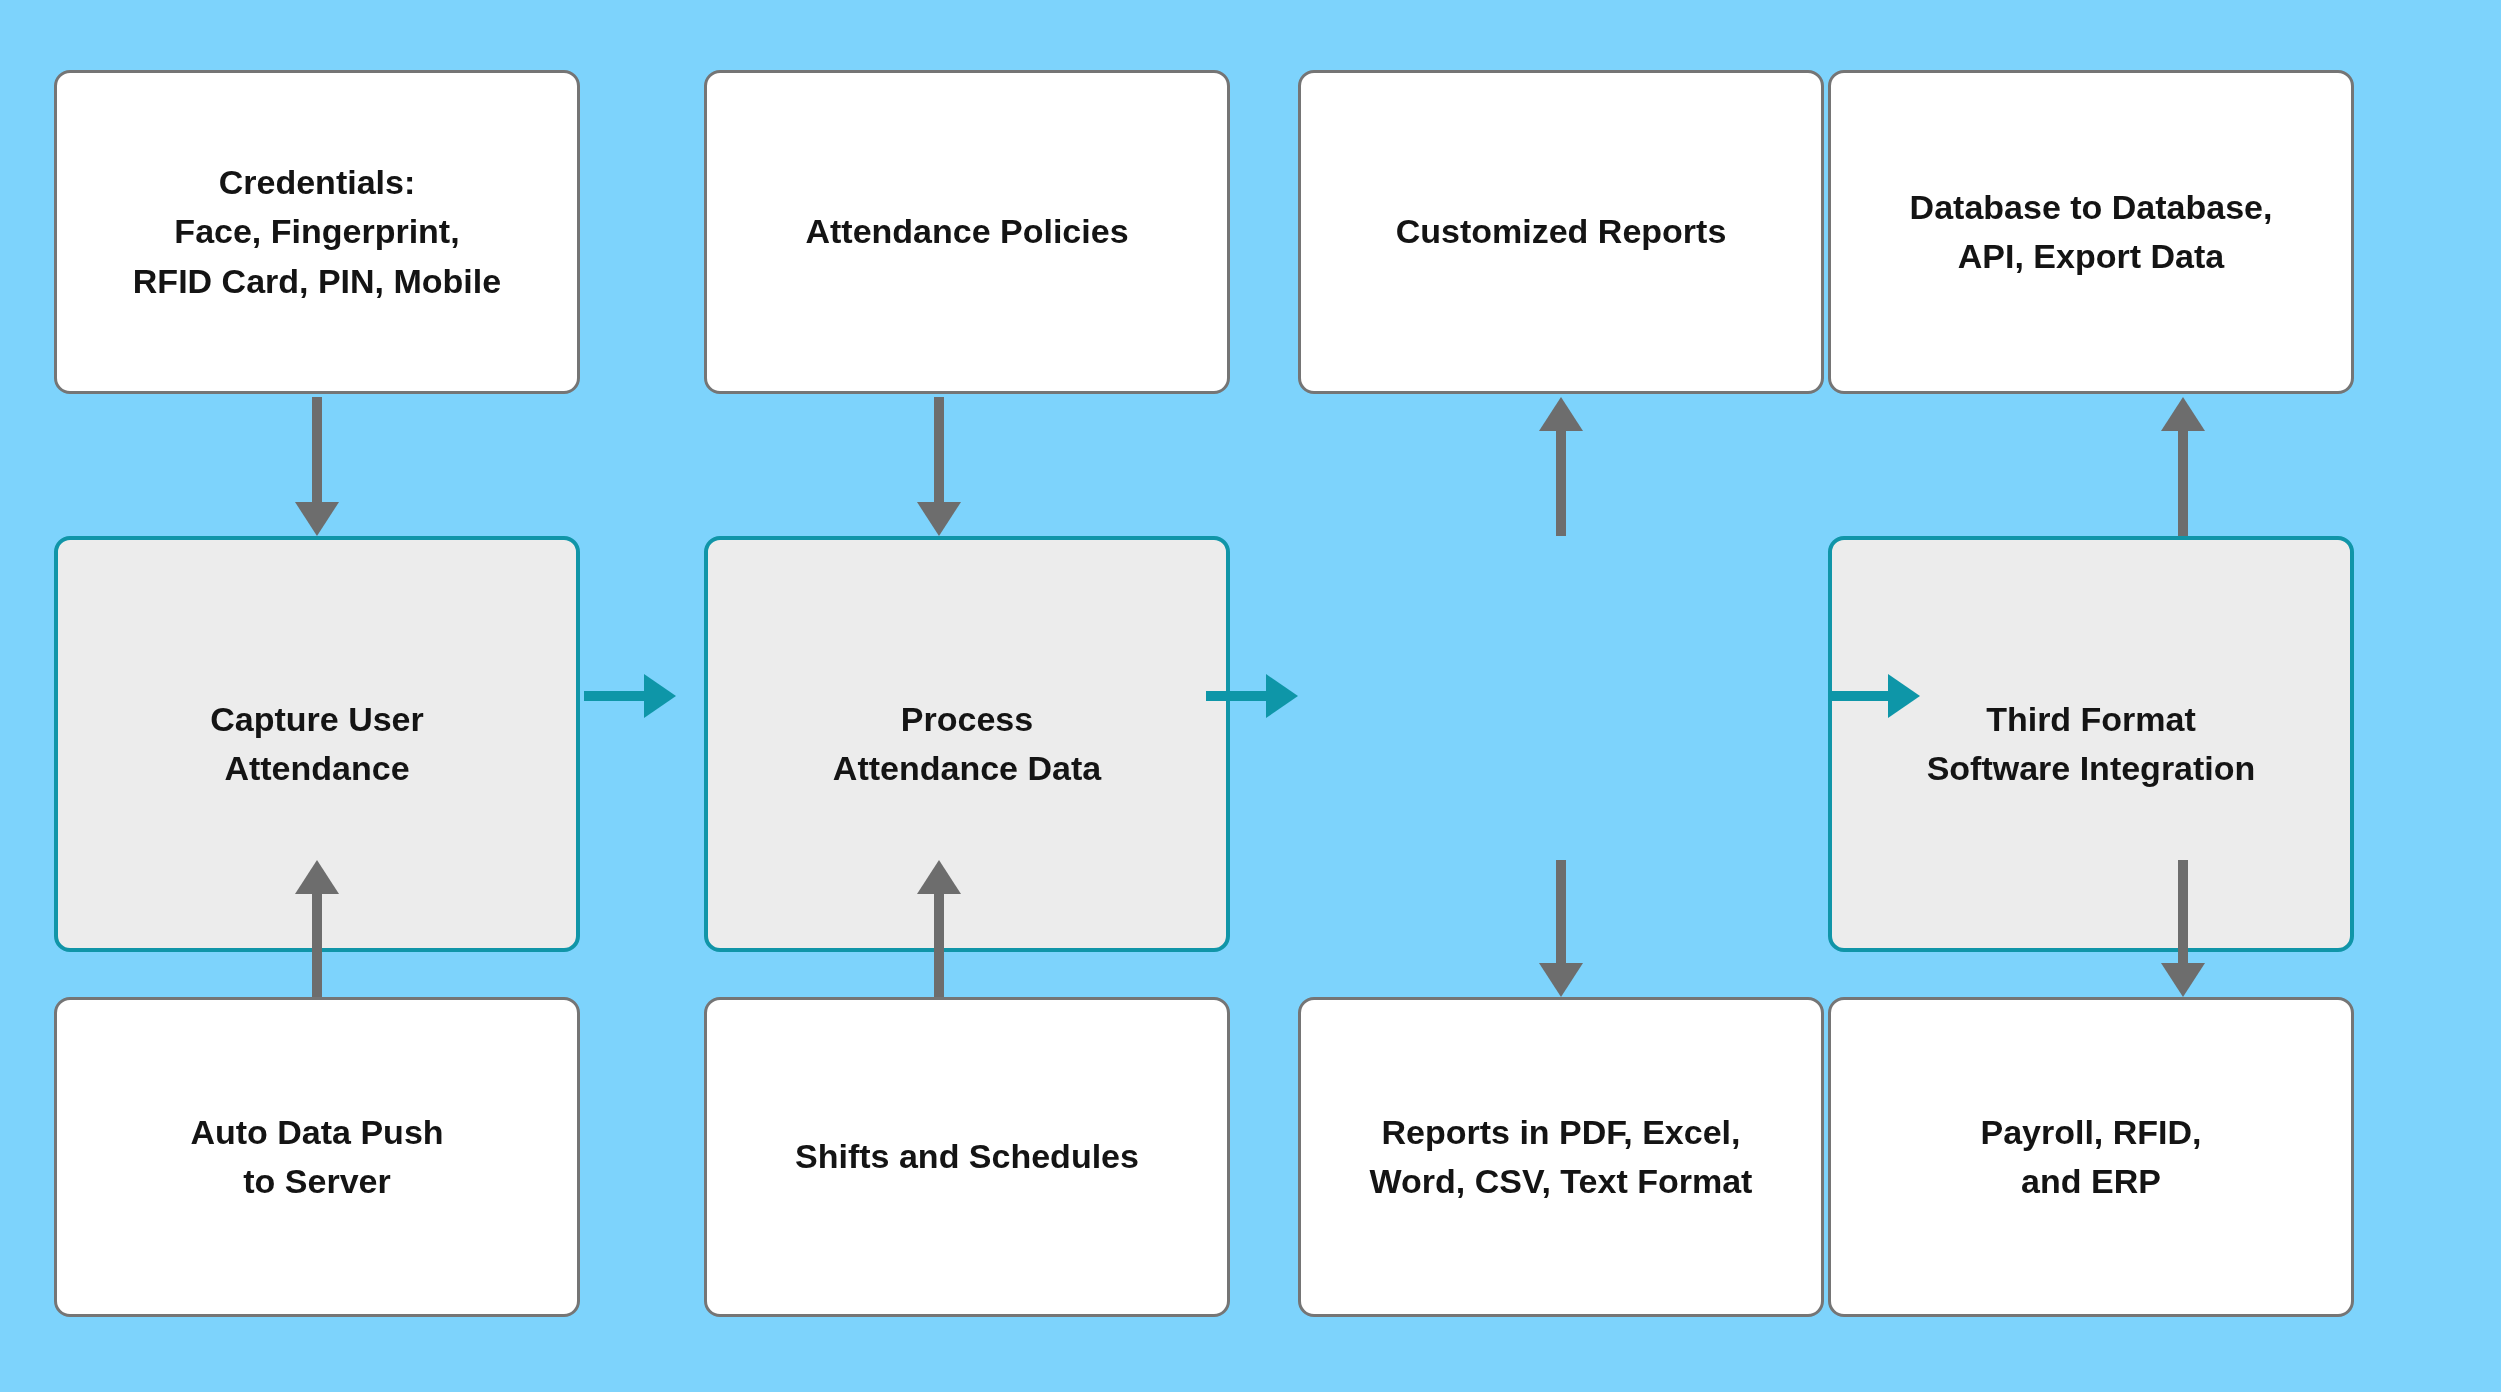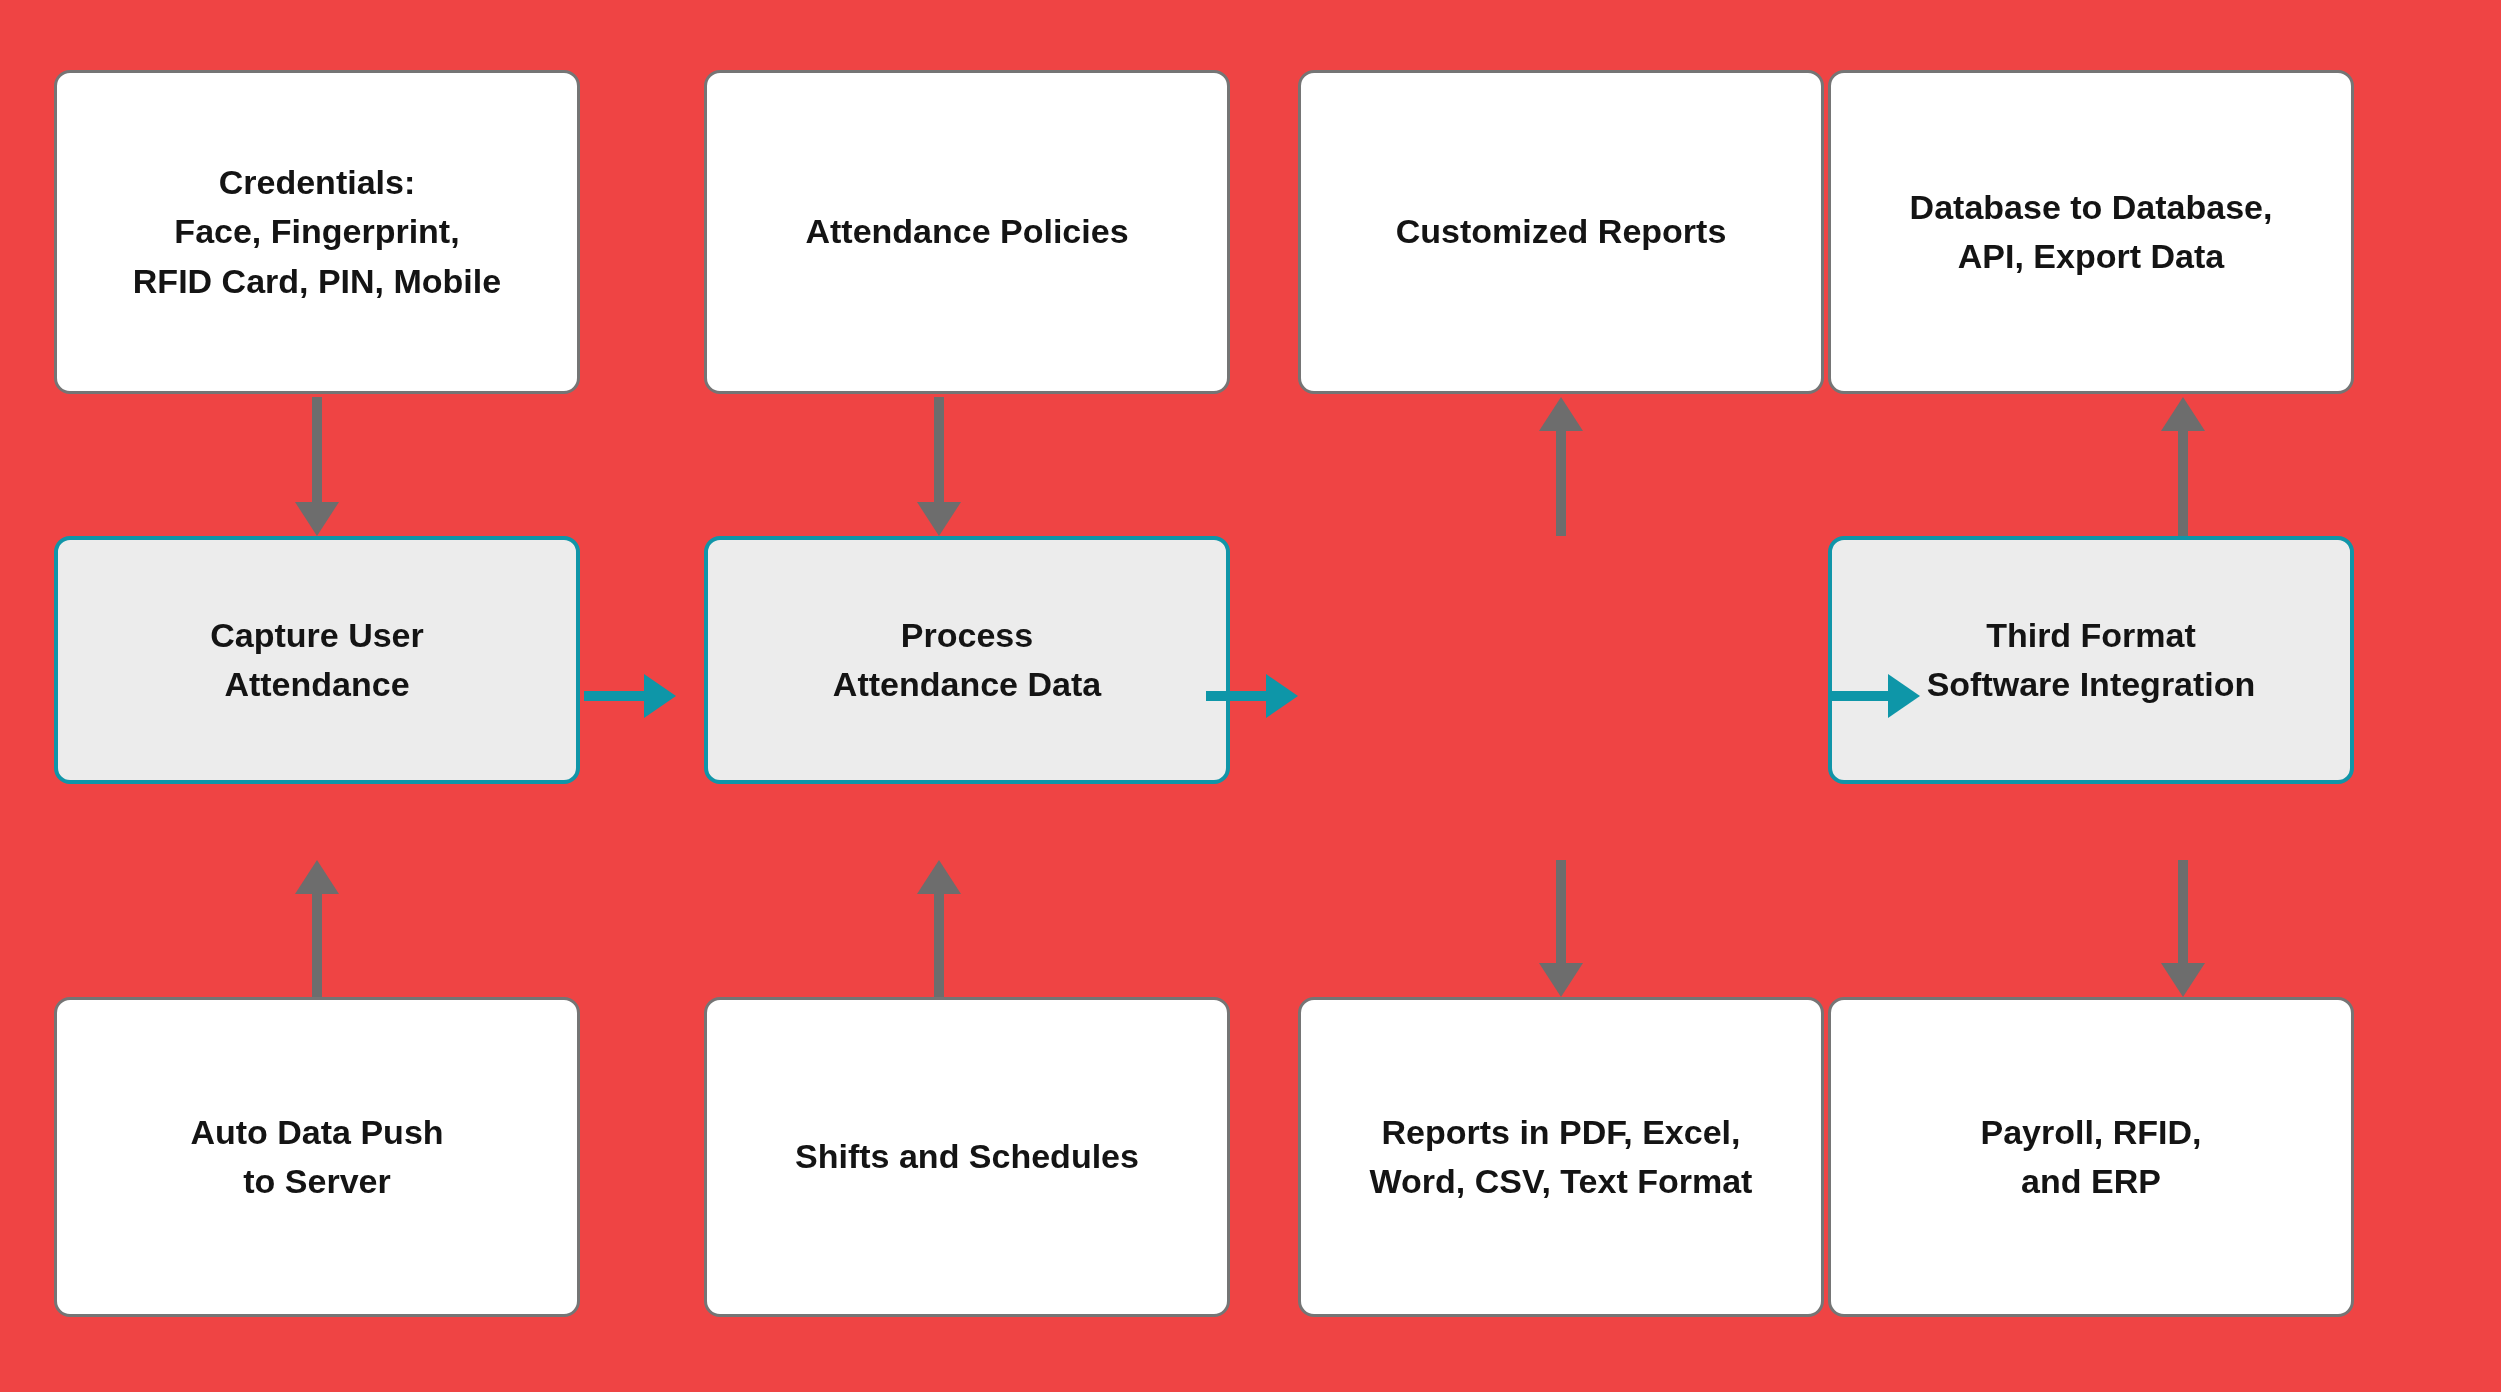--- a/index.html
+++ b/index.html
@@ -1,19 +1,19 @@
 <!DOCTYPE html>
 <html><head>
 <meta charset="utf-8">
 <style>
   html,body{margin:0;padding:0;background:#000;}
   .canvas{
     position:relative;
     width:2501px;height:1392px;
-    background:#ef4444;
+    background:#7dd3fc;
     overflow:hidden;
     font-family:"Liberation Sans", sans-serif;
   }
   
   .node{
     position:absolute;
     width:526px;
     box-sizing:border-box;
     display:flex;align-items:center;justify-content:center;
     text-align:center;
@@ -24,21 +24,21 @@
     white-space:pre-line;
     font-weight:bold;
     font-size:34px;
     line-height:1.45;
     color:#141414;
   }
   .io{background:#ffffff;border:3px solid #757575;}
   .process{background:#ececec;border:4px solid #1095a8;}
   .c1{left:54px}.c2{left:704px}.c3{left:1298px}.c4{left:1828px}
   .r1{top:70px;height:324px}
-  .r2{top:536px;height:248px}
+  .r2{top:536px;height:416px}
   .r3{top:997px;height:320px}
 
   
   .varrow{position:absolute;width:44px;}
   .vx1{left:295px}.vx2{left:917px}.vx3{left:1539px}.vx4{left:2161px}
   .gapTop{top:397px;height:139px}
   .gapBot{top:860px;height:137px}
   .varrow .shaft{position:absolute;left:17px;width:10px;background:#6d6d6d;}
   .varrow .head{position:absolute;left:0;width:0;height:0;
     border-left:22px solid transparent;border-right:22px solid transparent;}

